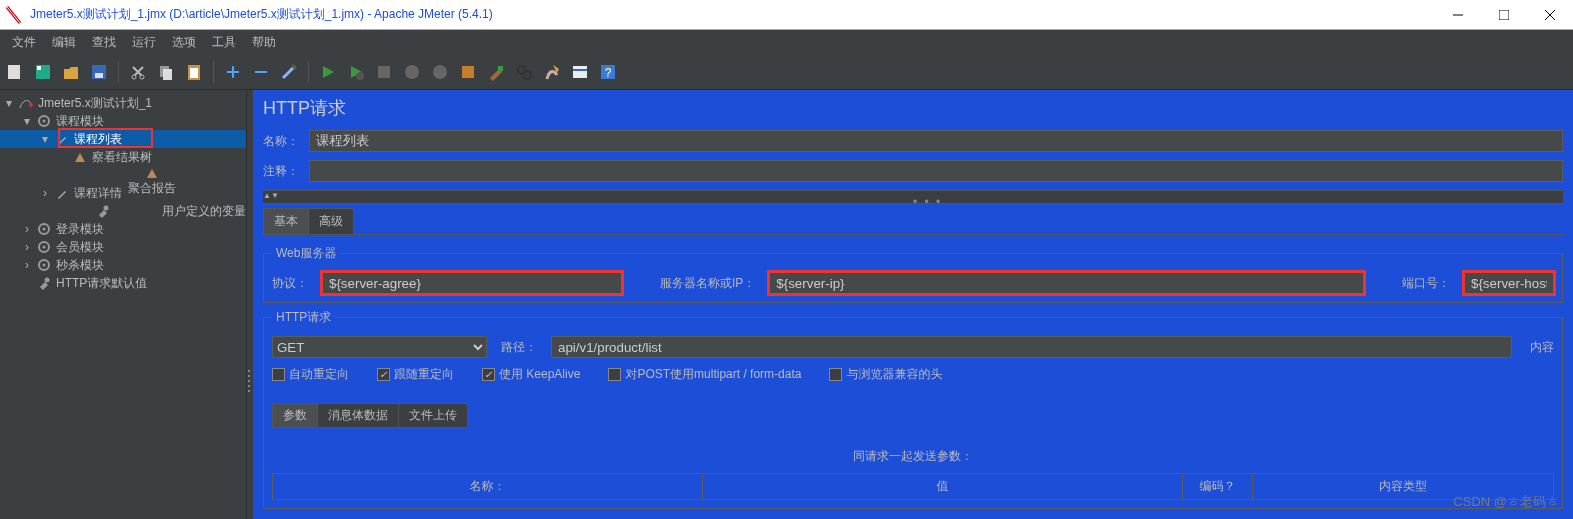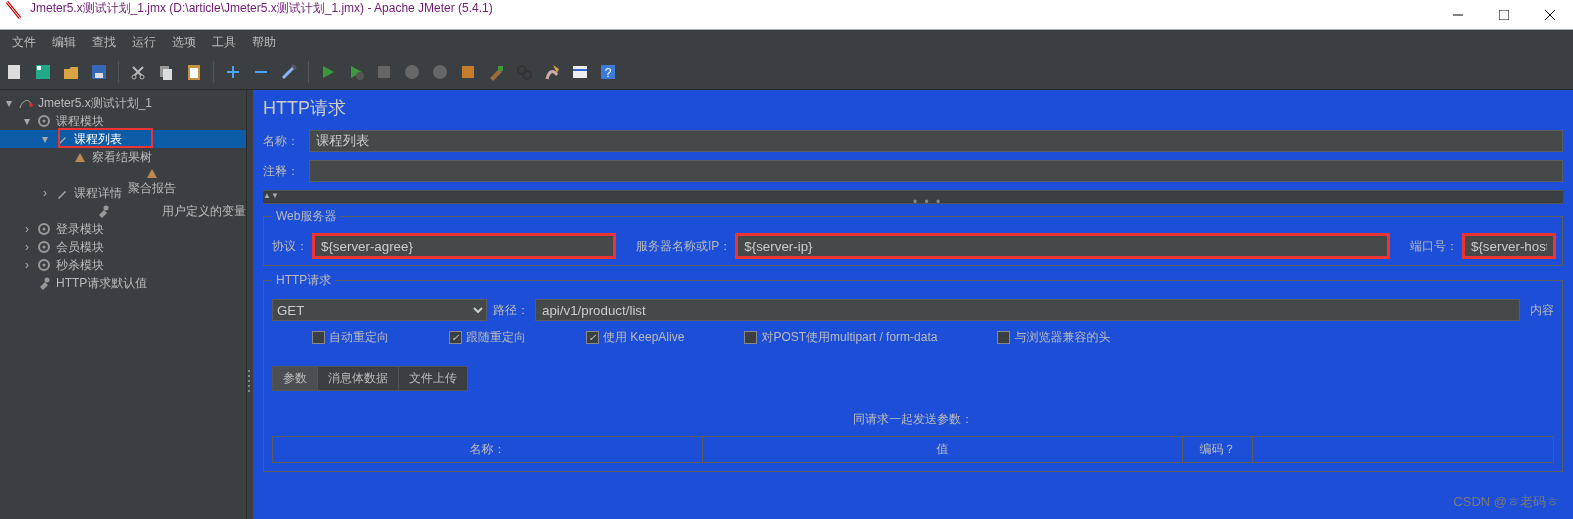--- a/index.html
+++ b/index.html
@@ -1,19 +1,19 @@
 <!DOCTYPE html>
 <html><head>
 <meta charset="utf-8">
 <style>
 * { margin:0; padding:0; box-sizing:border-box; font-family:"Microsoft YaHei",Arial,sans-serif; }
 body { background:#3c3f41; color:#bbb; font-size:12px; width:1573px; height:519px; overflow:hidden; position:relative; }
 
 
-.titlebar{ background:#fff; color:#701a75; height:30px; display:flex; border-bottom:1px solid #aaa; }
+.titlebar{ background:#fff; color:#1d4ed8; height:30px; display:flex; align-items:center; border-bottom:1px solid #aaa; }
 .titlebar .ticon{ width:20px; height:20px; margin:0 6px 0 4px; }
 .titlebar .ticon svg{display:block}
 .winbtns{ margin-left:auto; display:flex; }
 .winbtns div{ width:46px; height:30px; display:flex; align-items:center; justify-content:center; color:#000;}
 .winbtns svg{width:10px;height:10px;stroke:#000;stroke-width:1;fill:none;}
 
 
 .menubar{ background:#3c3f41; height:24px; display:flex; align-items:center; padding-left:4px; color:#bbb;}
 .menubar span{ padding:0 8px; cursor:default;}
 
@@ -46,24 +46,24 @@
 .collapsebar{height:14px;background:#3c3f41;border-top:1px solid #555;border-bottom:1px solid #555;margin:4px 0 4px 0;position:relative;}
 .arrows{position:absolute;left:0;top:0;font-size:8px;color:#aaa;}
 .collapsebar .mdots{position:absolute;left:50%;top:4px;letter-spacing:2px;color:#888;}
 
 .tabs{display:flex;border-bottom:1px solid #555;margin-bottom:10px;}
 .tab{padding:4px 10px;border:1px solid #555;border-bottom:none;background:#3c3f41;color:#bbb;margin-right:-1px;}
 .tab.active{background:#4b4f51;}
 
 fieldset{border:1px solid #5c5c5c;padding:10px 8px 8px 8px;margin-bottom:6px;}
 legend{padding:0 4px;color:#bbb;}
-.inline{display:flex;align-items:center;gap:6px;}
+.inline{display:flex;align-items:center;gap:14px;}
 .inline .lbl2{color:#bbb;}
 select.fld{background:#45494a;border:1px solid #5c5c5c;color:#ccc;height:22px;}
-.ck{display:flex;align-items:center;gap:4px;margin-right:14px;margin-left:40px;}
+.ck{display:flex;align-items:center;gap:4px;margin-right:14px;}
 .ck i{width:13px;height:13px;border:1px solid #888;display:flex;align-items:center;justify-content:center;font-size:10px;background:#3c3f41;}
 .ck i.on::after{content:"✓";color:#ccc;font-size:10px;}
 
 .redfld{outline:3px solid #e33;outline-offset:-1px;}
 
 .subtabs{display:flex;margin:20px 0;}
 .subtab{padding:3px 10px;border:1px solid #555;background:#3c3f41;color:#bbb;margin-right:-1px;}
 .subtab.active{background:#4b4f51;}
 
 .paramhdr{text-align:center;color:#bbb;margin:8px 0;}
@@ -373,20 +373,24 @@
     <div class="row">
       <span class="lbl">注释：</span>
       <input class="fld" value="" style="">
     </div>
 
     <div class="collapsebar">
       <span class="arrows">▲▼</span>
         <span class="mdots">• • •</span>
     </div>
 
+    <div class="tabs">
+      <div class="tab active">基本</div>
+      <div class="tab">高级</div>
+    </div>
 
     <fieldset>
       <legend>Web服务器</legend>
       <div class="inline">
         <span class="lbl2">协议：</span>
         <input class="fld redfld" style="width: 300px; flex: 0 0 auto;" value="${server-agree}">
         <span style="width:10px"></span>
         <span class="lbl2">服务器名称或IP：</span>
         <input class="fld redfld" style="flex: 1 1 0%;" value="${server-ip}">
         <span style="width:10px"></span>
@@ -432,19 +436,20 @@
         <div class="subtab active">参数</div>
         <div class="subtab">消息体数据</div>
         <div class="subtab">文件上传</div>
       </div>
 
       <div class="paramhdr">同请求一起发送参数：</div>
       <div class="paramtable">
         <div style="width:430px">名称：</div>
         <div style="width:480px">值</div>
         <div style="width:70px">编码？</div>
+        <div style="flex:1;border-right:none">内容类型</div>
       </div>
     </fieldset>
 
   </div>
 </div>
 
 <div class="watermark">CSDN @ㅎ老码ㅎ</div>
 
 </body></html>

